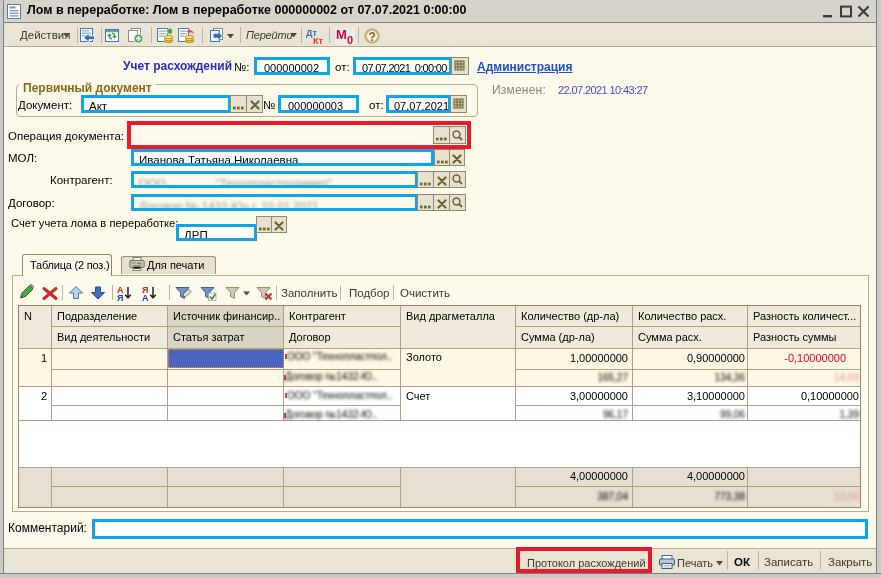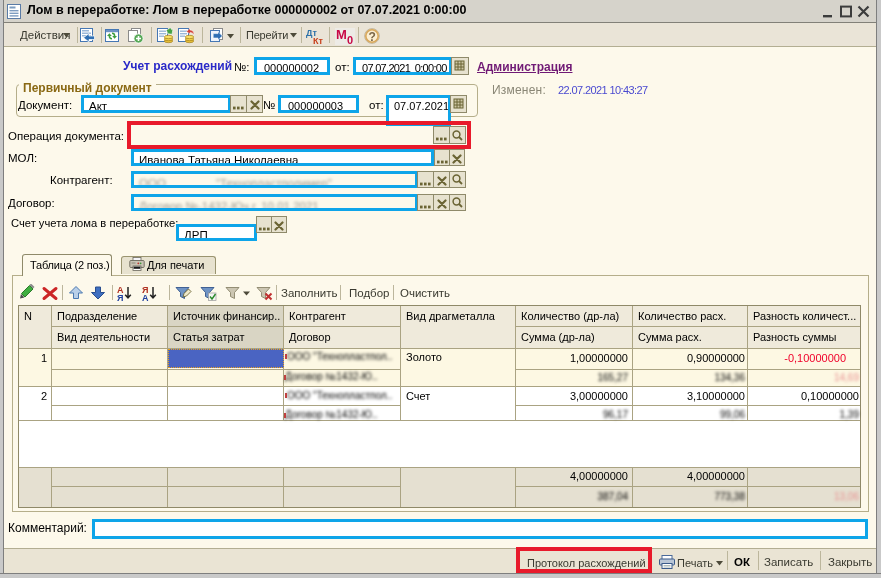--- a/index.html
+++ b/index.html
@@ -56,21 +56,21 @@
       <path d="M0 0 L7 0 L3.5 4.5 Z" fill="#4d4a3a"></path>
     </svg>
   <div class="sep" style="left:77px;top:27px;height:16px;"></div>
   <div class="sep" style="left:101px;top:27px;height:16px;"></div>
   <div class="sep" style="left:151px;top:27px;height:16px;"></div>
   <div class="sep" style="left:202px;top:27px;height:16px;"></div>
   <div class="sep" style="left:240px;top:27px;height:16px;"></div>
   <div class="sep" style="left:301px;top:27px;height:16px;"></div>
   <div class="sep" style="left:329px;top:27px;height:16px;"></div>
   <div class="sep" style="left:358px;top:27px;height:16px;"></div>
-  <div class="abs tbtxt" style="left:246px;top:29px;font-size:11px;letter-spacing:-0.2px;">Перейти</div>
+  <div class="abs tbtxt" style="left:246px;top:29px;font-size:11px;letter-spacing:-0.2px;font-style:italic;">Перейти</div>
   <svg class="abs" style="left:290px;top:33px" width="8" height="6">
       <path d="M0 0 L7 0 L3.5 4.5 Z" fill="#4d4a3a"></path>
     </svg>
 
   <svg class="abs" style="left:77px;top:28px" width="312" height="17" viewBox="0 0 312 17">
 
     <g transform="translate(2,0)">
       <rect x="1.5" y="0.5" width="12" height="13" fill="#fff" stroke="#4577b4"></rect>
       <rect x="3" y="2" width="7" height="1.5" fill="#9bb8d9"></rect>
         <rect x="3" y="4.5" width="9" height="1.5" fill="#9bb8d9"></rect>
@@ -145,41 +145,41 @@
 
   <div class="abs" style="left:123px;top:59px;font-size:12px;font-weight:bold;color:#2a2ac8;">Учет расхождений</div>
   <div class="lbl" style="left:234px;top:61px;">№:</div>
   <div class="fld" style="left:254px;top:57px;width:76px;height:18px;font-size:11px;padding-left:7px;">000000002</div>
   <div class="lbl" style="left:335px;top:61px;">от:</div>
   <div class="fld" style="left:353px;top:57px;width:99px;height:18px;font-size:11px;letter-spacing:-0.7px;padding-left:6px;">07.07.2021&nbsp; 0:00:00</div>
   <div class="btn1c" style="left:451px;top:57px;width:18px;height:18px;"><svg width="12" height="12" viewBox="0 0 12 12" style="margin-top:2px">
         <rect x="1" y="1" width="9" height="9" fill="#cdc6a4" stroke="#6b6434"></rect>
         <path d="M1 4 h9 M4 1 v9 M7 1 v9 M1 7 h9" stroke="#6b6434" stroke-width="1"></path>
       </svg></div>
-  <div class="abs" style="left:477px;top:60px;font-size:12px;font-weight:bold;color:#701a75;text-decoration:underline;">Администрация</div>
+  <div class="abs" style="left:477px;top:60px;font-size:12px;font-weight:bold;color:#1d4ed8;text-decoration:underline;">Администрация</div>
 
   <div class="abs" style="left:492px;top:83px;font-size:12px;letter-spacing:0.2px;color:#8a8776;">Изменен:</div>
   <div class="abs" style="left:558px;top:84px;font-size:11px;letter-spacing:-0.6px;color:#4a4ad0;">22.07.2021 10:43:27</div>
 
   <div class="abs" style="left:16px;top:84px;width:462px;height:33px;border:1px solid #b5ae8a;border-radius:4px;box-sizing:border-box;"></div>
   <div class="abs" style="left:19px;top:81px;background:#fdf9eb;padding:0 4px;font-size:12px;font-weight:bold;color:#8a6914;">Первичный документ</div>
   <div class="lbl" style="left:18px;top:99px;">Документ:</div>
   <div class="fld" style="left:81px;top:95px;width:150px;height:18px;">Акт</div>
   <div class="btn1c" style="left:230px;top:95px;width:17px;height:18px;"><svg width="11" height="4" viewBox="0 0 11 4" style="margin-top:8px">
         <rect x="0" y="0.6" width="2.6" height="2.8" fill="#6b6434"></rect>
         <rect x="4" y="0.6" width="2.6" height="2.8" fill="#6b6434"></rect>
         <rect x="8" y="0.6" width="2.6" height="2.8" fill="#6b6434"></rect>
       </svg></div>
   <div class="btn1c" style="left:246px;top:95px;width:17px;height:18px;"><svg width="10" height="10" viewBox="0 0 10 10" style="margin-top:3px">
         <path d="M1.5 1.5 L8.5 8.5 M8.5 1.5 L1.5 8.5" stroke="#6b6434" stroke-width="2.2" stroke-linecap="round"></path>
       </svg></div>
   <div class="lbl" style="left:263px;top:99px;">№</div>
   <div class="fld" style="left:278px;top:95px;width:81px;height:18px;font-size:11px;padding-left:7px;">000000003</div>
   <div class="lbl" style="left:369px;top:99px;">от:</div>
-  <div class="fld" style="left:386px;top:95px;width:65px;height:31px;font-size:11px;">07.07.2021</div>
+  <div class="fld" style="left:386px;top:95px;width:65px;height:18px;font-size:11px;">07.07.2021</div>
   <div class="btn1c" style="left:450px;top:95px;width:17px;height:18px;"><svg width="12" height="12" viewBox="0 0 12 12" style="margin-top:2px">
         <rect x="1" y="1" width="9" height="9" fill="#cdc6a4" stroke="#6b6434"></rect>
         <path d="M1 4 h9 M4 1 v9 M7 1 v9 M1 7 h9" stroke="#6b6434" stroke-width="1"></path>
       </svg></div>
 
   <div class="lbl" style="left:8px;top:130px;">Операция документа:</div>
   <div class="btn1c" style="left:433px;top:126px;width:17px;height:18px;"><svg width="11" height="4" viewBox="0 0 11 4" style="margin-top:8px">
         <rect x="0" y="0.6" width="2.6" height="2.8" fill="#6b6434"></rect>
         <rect x="4" y="0.6" width="2.6" height="2.8" fill="#6b6434"></rect>
         <rect x="8" y="0.6" width="2.6" height="2.8" fill="#6b6434"></rect>

